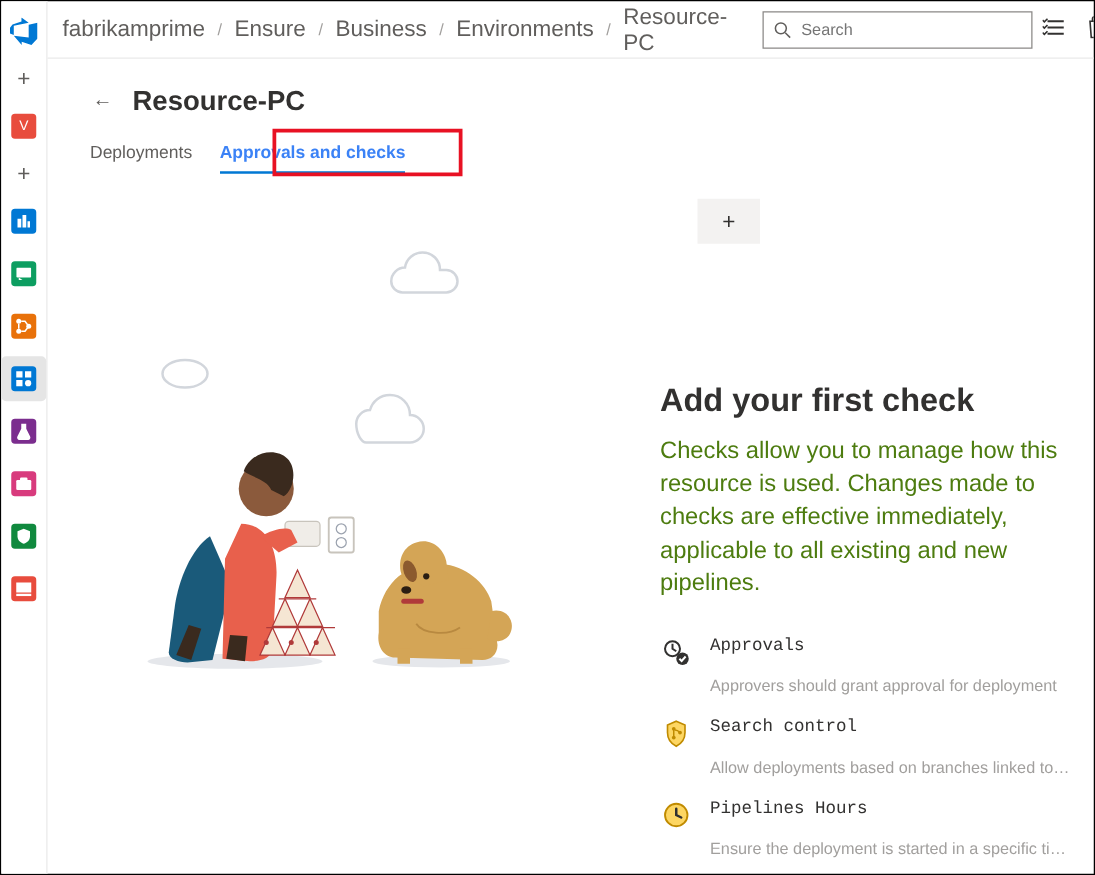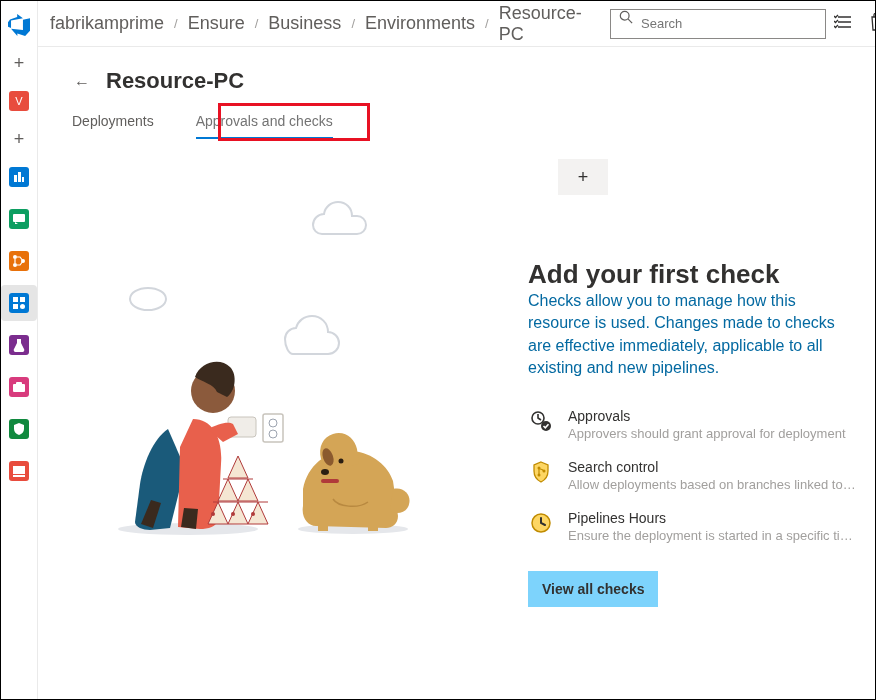--- a/index.html
+++ b/index.html
@@ -12,54 +12,54 @@
 .navitem.active { background: #e5e5e5; }
 .navicon-base { width: 20px; height: 20px; border-radius: 3px; display:flex;align-items:center;justify-content:center;color:#fff;font-size:11px; }
 .nav-logo { color:#0078d4; }
 .plusbtn { width:36px;height:28px;border:1px solid transparent;border-radius:3px;display:flex;align-items:center;justify-content:center;font-size:18px;color:#605e5c;cursor:pointer; }
 
 
 .main { flex:1; display:flex; flex-direction:column; }
 .topbar { height:46px; display:flex; align-items:center; padding:0 12px; gap:8px; border-bottom:1px solid #eaeaea; }
 .crumb { color:#605e5c; cursor:pointer; font-size:18px; }
 .crumbsep { color:#a19f9d; font-size:13px; padding:0 2px; }
-.searchbox { flex:0 0 200px; height:30px; border:1px solid #8a8886; display:flex; padding:0 8px; gap:8px; margin-left:4px; }
+.searchbox { flex:0 0 200px; height:30px; border:1px solid #8a8886; display:flex; align-items:center; padding:0 8px; gap:8px; margin-left:4px; }
 .searchbox input { border:none; outline:none; flex:1; font-size:13px; }
 .topicons { margin-left:auto; display:flex; gap:18px; align-items:center; color:#323130; }
 .topicon { cursor:pointer; }
 
 
 .page { padding:20px 30px 0 30px; flex:1; overflow:hidden; position:relative; }
 .pageheader { display:flex; align-items:center; }
 .back { width:28px; height:28px; display:flex; align-items:center; justify-content:center; color:#605e5c; cursor:pointer; margin-right:10px; font-size:16px; }
 .pagetitle { font-size:22px; font-weight:600; }
 .headerright { margin-left:auto; display:flex; align-items:center; gap:18px; }
 .primarybtn { background:#0078d4; color:#fff; border:none; padding:8px 16px; font-size:14px; font-weight:600; cursor:pointer; }
 .more { color:#605e5c; cursor:pointer; font-size:18px; }
 
 
-.tabs { display:flex; gap:42px; margin-top:18px; padding-left:4px; }
+.tabs { display:flex; gap:22px; margin-top:18px; padding-left:4px; }
 .tab { font-size:14px; color:#605e5c; padding-bottom:10px; cursor:pointer; position:relative; }
-.tab.active { color:#737373; font-weight:400;text-align:right; }
+.tab.active { color:#3b82f6; font-weight:700;text-align:right; }
 .tab.active::after { content:""; position:absolute; left:0; right:0; bottom:0; height:2px; background:#0078d4; }
 .redbox { position:absolute; border:3px solid #e81123; pointer-events:none; }
 
 
 .content { display:flex; margin-top:20px; }
 .illus { flex:0 0 430px; height:380px; display:flex; align-items:flex-end; justify-content:center; position:relative; }
 .illus svg { width:420px; height:350px; }
 .rightcol { flex:1; padding-left:30px; padding-right:10px; }
 .addtile { width:50px; height:36px; background:#f3f2f1; display:flex; align-items:center; justify-content:center; color:#323130; font-size:18px; cursor:pointer; margin-left:30px; }
-.h1 { font-size:26px; font-weight:700; margin-top:64px; }
-.desc { font-size:16px; color:#0369a1; line-height:1.4; }
+.h1 { font-size:26px; font-weight:700; margin-top:110px; }
+.desc { font-size:19px; color:#4d7c0f; margin-top:12px; line-height:1.4; }
 .checklist { margin-top:28px; display:flex; flex-direction:column; gap:18px; }
 .checkrow { display:flex; gap:14px; align-items:flex-start; }
 .chkicon { width:26px; height:26px; flex-shrink:0; display:flex; align-items:center; justify-content:center; }
-.chktitle { font-size:14px; color:#323130; }
-.chksub { font-size:13px; color:#a19f9d; margin-top:2px; white-space:nowrap; overflow:hidden; text-overflow:ellipsis; max-width:290px; }
+.chktitle { font-size:14px; color:#323130;font-family:Liberation Mono, monospace; }
+.chksub { font-size:13px; color:#a19f9d; margin-top:16px; white-space:nowrap; overflow:hidden; text-overflow:ellipsis; max-width:290px; }
 .viewall { margin-top:28px; background:#7dd3fc; border:none; padding:10px 14px; font-size:14px; font-weight:700; cursor:pointer; color:#323130; }
 </style>
 </head>
 <body>
 
 <div class="shell">
   <div class="navrail">
     <div class="navitem nav-logo">
       <svg width="22" height="22" viewBox="0 0 24 24">
           <path fill="#0078d4" d="M0 8.9l2.2-2.9L10 3.4V0l6.3 4.6L3.3 7.1v8.1L0 14V8.9zm24-4.3v13.7L18.7 24l-8.5-2.8v2.8L3.3 16l13 1.5V6.4L24 4.6z"></path>

